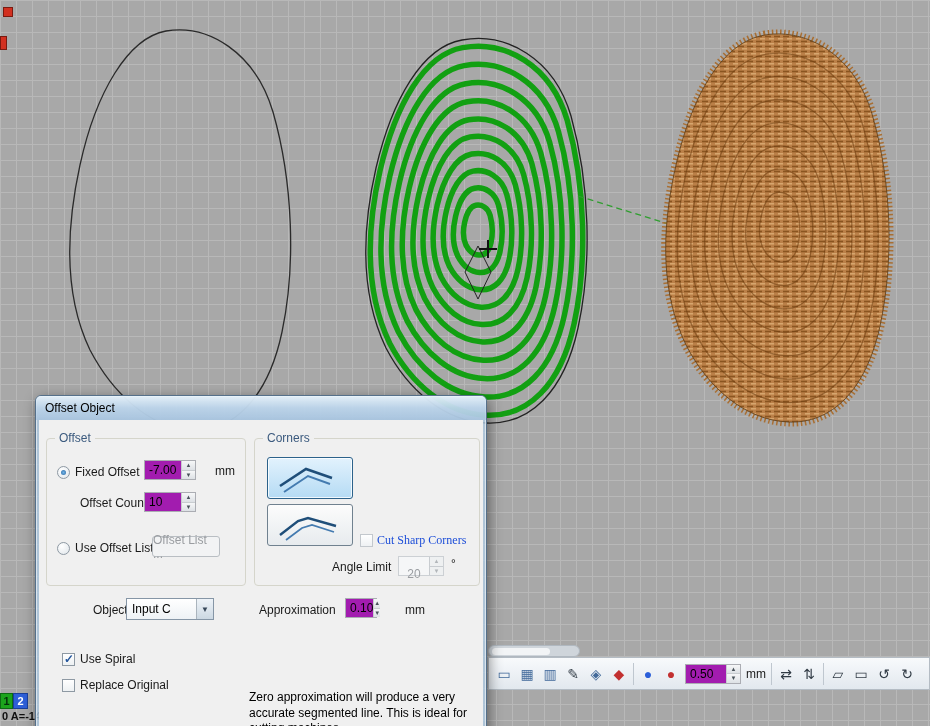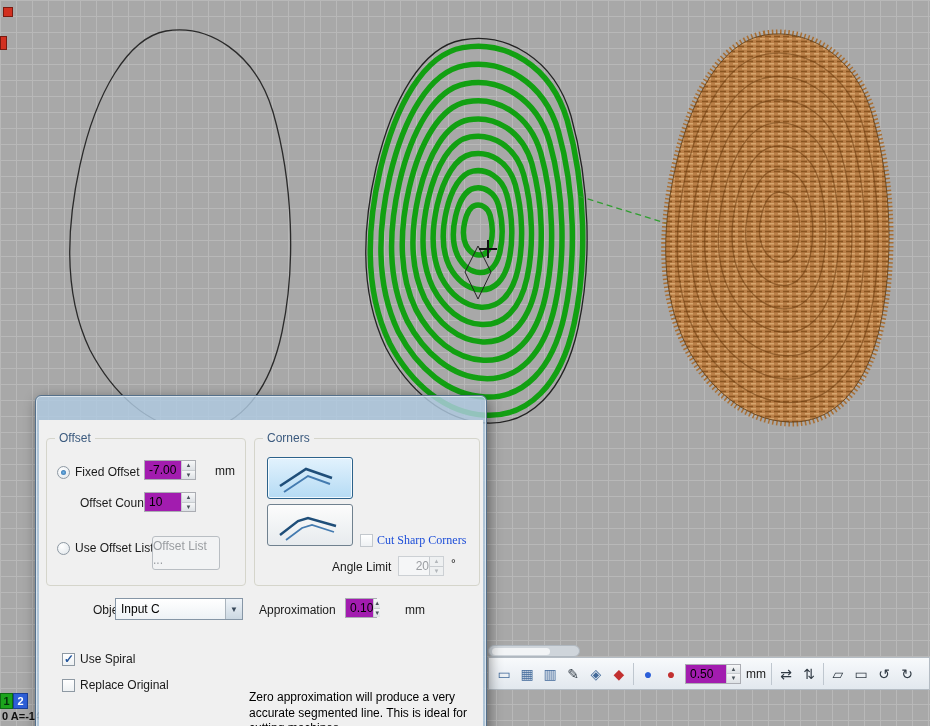--- a/index.html
+++ b/index.html
@@ -43,21 +43,21 @@
     font-size:12px; font-weight:bold; color:#24569c; }
   .cb.dis { border-color:#c3c8cd; }
 
   .spin { position:absolute; height:20px; background:#a21caf; border:1px solid #abadb3; display:flex; }
   .spin .val { flex:1; font-size:12px; padding:2px 0 0 4px; color:#000; }
   .spin .btns { width:14px; display:flex; flex-direction:column; border-left:1px solid #c8ccd0; }
   .spin .btns span { flex:1; background:linear-gradient(#f6f7f8,#dde1e5); display:flex;
     align-items:center; justify-content:center; font-size:6px; color:#49525a; line-height:0; }
   .spin .btns span + span { border-top:1px solid #c8ccd0; }
   .spin.dis { border-color:#ccd0d4; background:#f5f6f7; }
-  .spin.dis .val { color:#9a9da1; text-align:right; padding-left:0; }
+  .spin.dis .val { color:#9a9da1; text-align:center; padding-left:0;margin-top:8px; }
   .spin.dis .btns span { background:#eef0f1; color:#b2b6ba; }
 
   .btn { position:absolute; border:1px solid #8e9aa5; border-radius:3px; font-size:12px;
     background:linear-gradient(#f5f6f7,#e1e5e9); display:flex; align-items:center; justify-content:center; }
   .btn.dis { border-color:#b9bec3; color:#9a9da1; background:#f2f3f4; }
 
   .imgbtn { position:absolute; width:86px; height:42px; border:1px solid #70818f; border-radius:3px;
     background:linear-gradient(#fcfcfc,#e7ebee); display:flex; align-items:center; justify-content:center; }
   .imgbtn.selected { border-color:#2c628b;
     background:linear-gradient(#e2f2fd,#b5dbf4); box-shadow:inset 0 0 0 1px rgba(255,255,255,0.8); }
@@ -181,20 +181,23 @@
     <span class="tb-icon c-dark">▭</span>
     <span class="tb-icon c-dark">↺</span>
     <span class="tb-icon c-dark">↻</span>
   </div>
 
   <div class="chip" id="chip-1">1</div>
   <div class="chip" id="chip-2">2</div>
   <div id="status-text">0 A=-14</div>
 
   <div id="dlg">
+    <div class="dlg-title">
+      <span>Offset Object</span>
+    </div>
     <div class="dlg-client">
 
       <div class="group" style="left:7px;top:18px;width:200px;height:148px;">
         <span class="glabel">Offset</span>
         <span class="radio selected" style="left:10px;top:27px;"></span>
         <span class="lbl" style="left:28px;top:26px;">Fixed Offset</span>
         <span class="spin" style="left:97px;top:21px;width:52px;">
           <span class="val">-7.00</span>
           <span class="btns">
               <span>▲</span>
@@ -207,21 +210,21 @@
         <span class="spin" style="left:97px;top:53px;width:52px;justify-content:center;">
           <span class="val">10</span>
           <span class="btns">
               <span>▲</span>
               <span>▼</span>
             </span>
         </span>
 
         <span class="radio" style="left:10px;top:103px;"></span>
         <span class="lbl" style="left:28px;top:102px;">Use Offset List</span>
-        <span class="btn dis" style="left:105px;top:97px;width:68px;height:34px;">Offset List ...</span>
+        <span class="btn dis" style="left:105px;top:97px;width:68px;height:21px;">Offset List ...</span>
       </div>
 
       <div class="group" style="left:215px;top:18px;width:226px;height:148px;">
         <span class="glabel">Corners</span>
 
         <span class="imgbtn selected" style="left:12px;top:18px;">
           <svg width="72" height="32" viewBox="0 0 72 32">
             <path d="M6,24 L32,7 L58,16" fill="none" stroke="#1f4e79" stroke-width="2.6"></path>
             <path d="M10,30 L34,14 L56,22" fill="none" stroke="#447bb0" stroke-width="2"></path>
           </svg>
@@ -241,21 +244,21 @@
           <span class="val">20</span>
           <span class="btns">
               <span>▲</span>
               <span>▼</span>
             </span>
         </span>
         <span class="lbl" style="left:196px;top:118px;">°</span>
       </div>
 
       <span class="lbl" style="left:22px;top:183px;margin-left:32px;">Object Type</span>
-      <span class="combo" style="left:76px;top:178px;width:128px;">
+      <span class="combo" style="left:87px;top:178px;width:88px;">
         <span class="cval">Input C</span>
         <span class="carrow">▼</span>
       </span>
 
       <span class="lbl" style="left:220px;top:183px;">Approximation</span>
       <span class="spin" style="left:306px;top:178px;width:32px;">
         <span class="val">0.10</span>
         <span class="btns">
             <span>▲</span>
             <span>▼</span>

